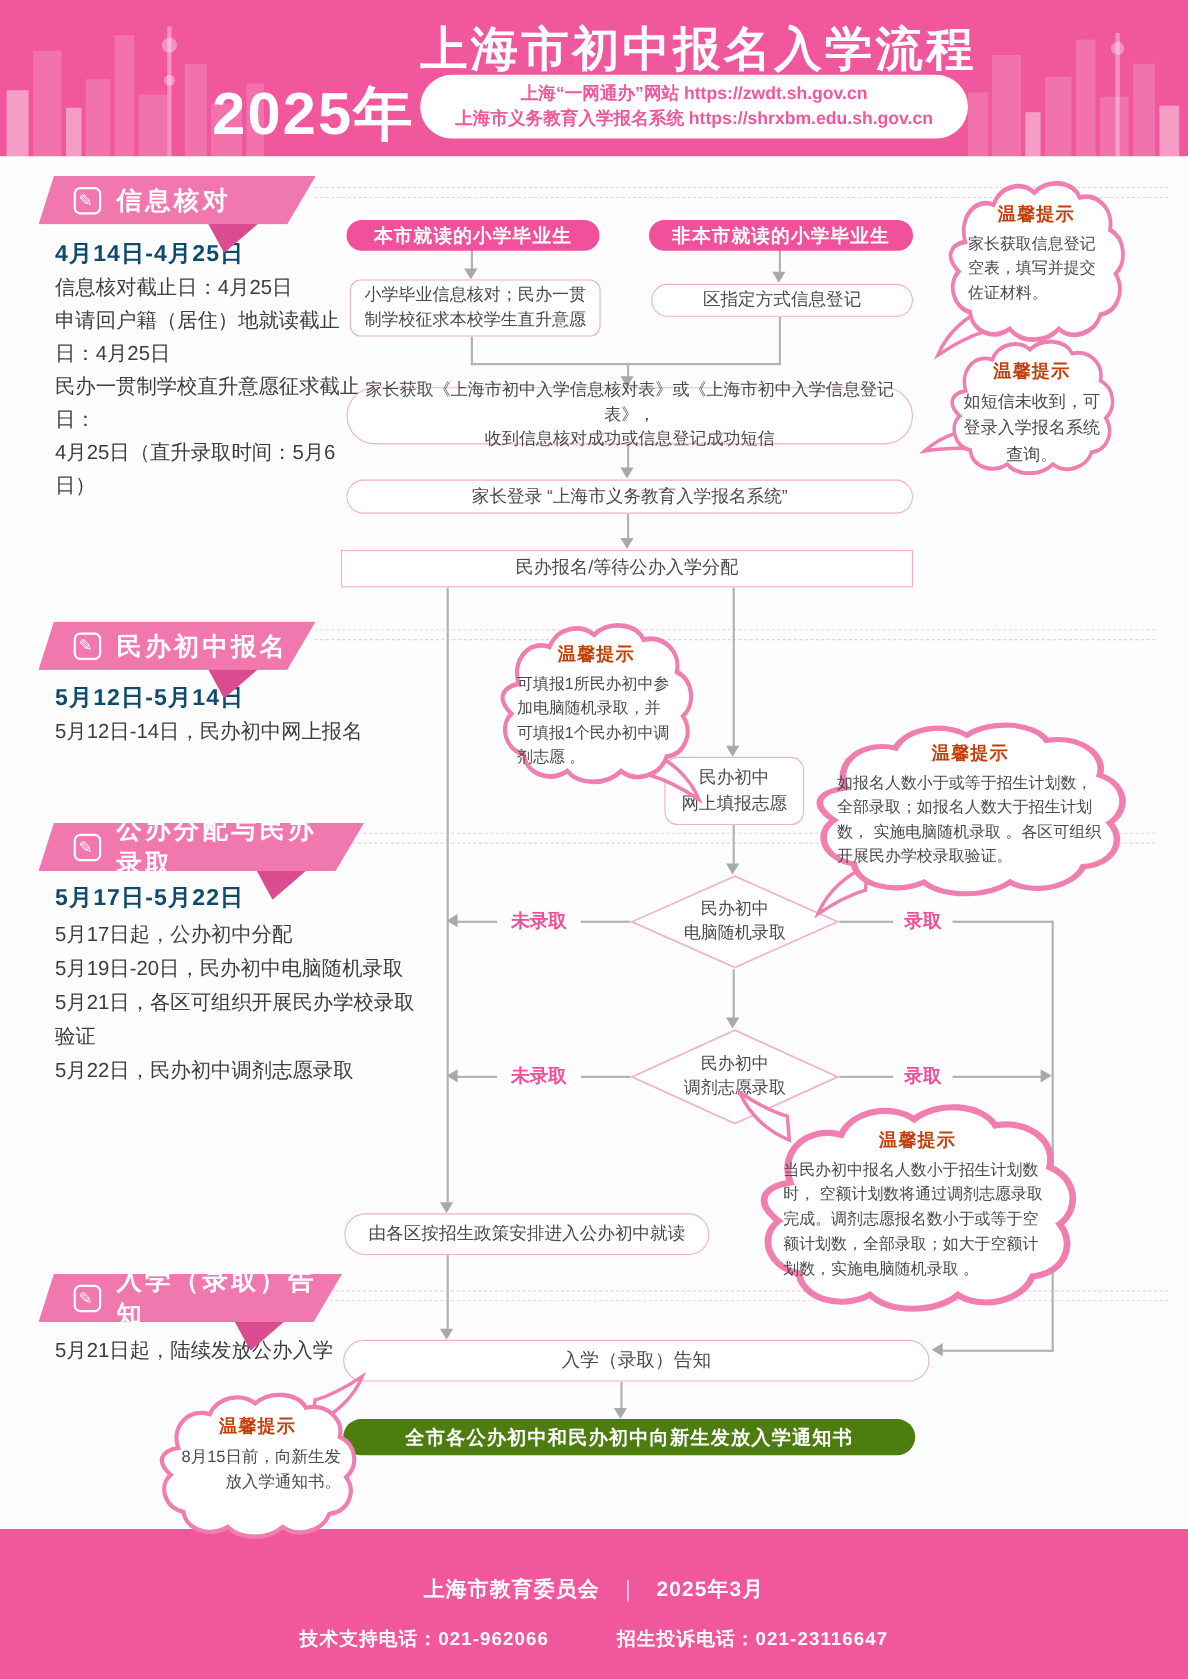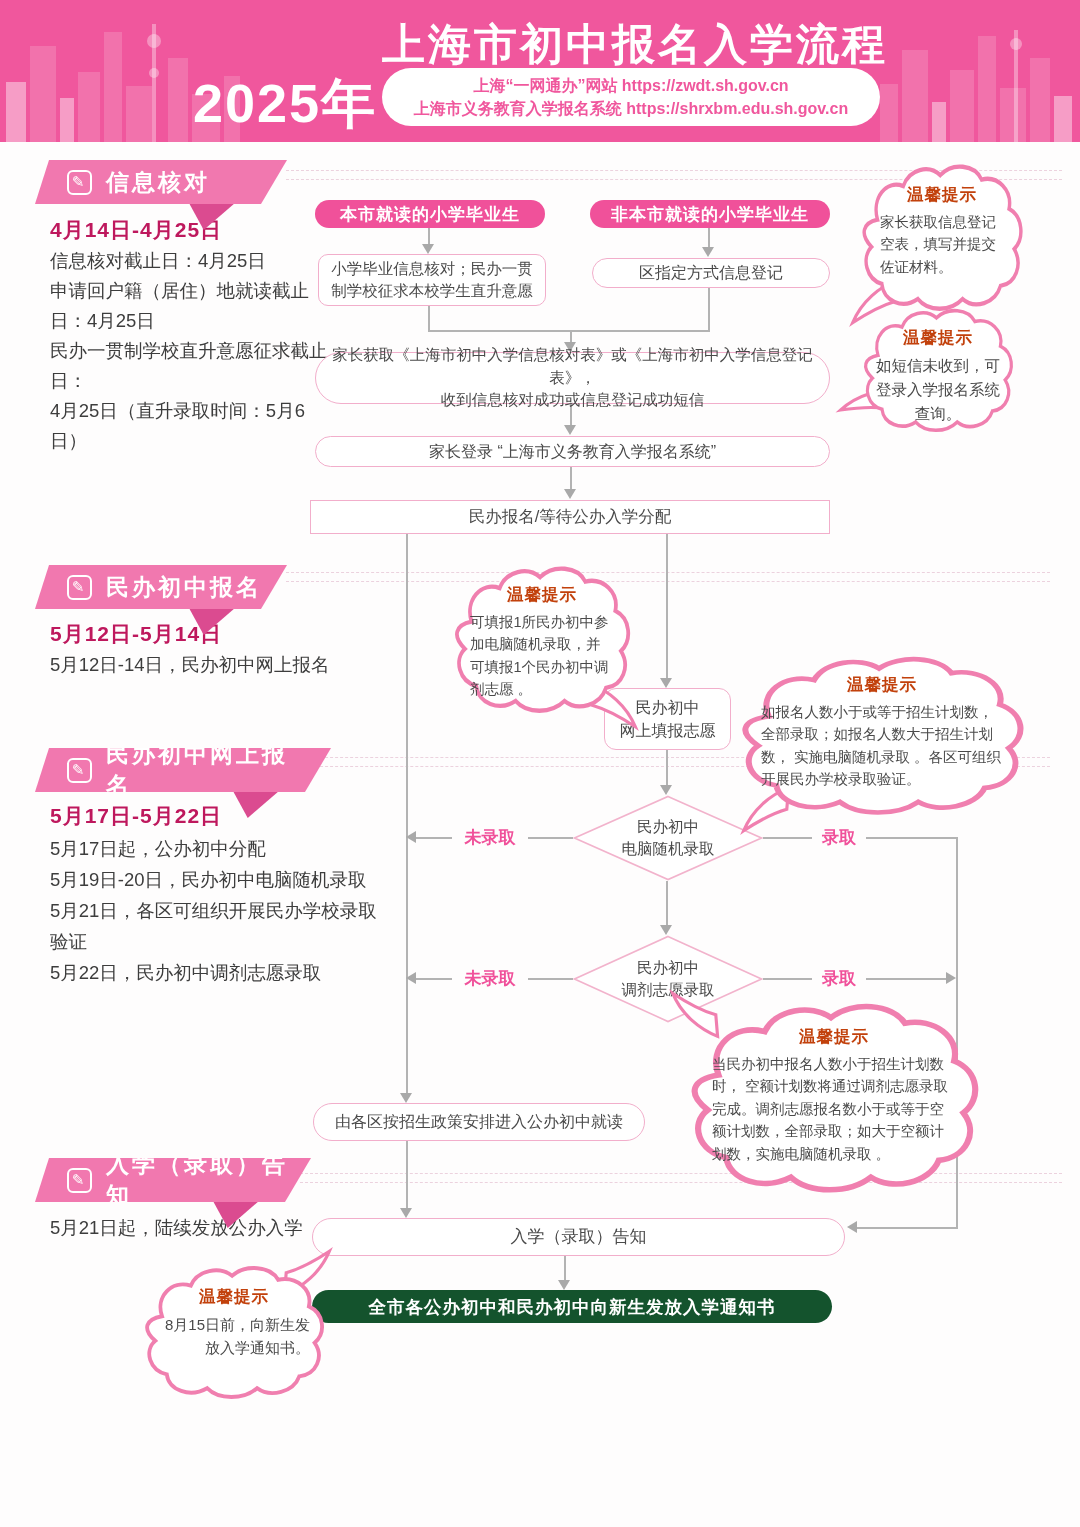--- a/index.html
+++ b/index.html
@@ -26,32 +26,32 @@
   .f-line2{position:absolute;left:0;width:100%;top:88px;text-align:center;color:#fff;font-size:17px;font-weight:bold;letter-spacing:1px;}
   .f-line2 span{margin:0 28px;}
 
   
   .ribbon{position:absolute;height:44px;background:#F178AF;color:#fff;display:flex;align-items:center;gap:14px;
           padding:0 18px 0 32px;clip-path:polygon(14px 0,100% 0,calc(100% - 26px) 100%,0 100%);
           font-weight:bold;font-size:23px;letter-spacing:3px;z-index:2;}
   .fold{position:absolute;width:46px;height:27px;background:#DB4B90;clip-path:polygon(0 0,100% 0,32% 100%);z-index:1;}
   .ric{width:25px;height:25px;border:2.5px solid #fff;border-radius:6px;display:flex;align-items:center;justify-content:center;
        font-size:15px;font-weight:normal;flex:0 0 auto;}
-  .s-date{position:absolute;color:#be185d;font-size:21px;font-weight:bold;letter-spacing:1px;}
+  .s-date{position:absolute;color:#0c4a6e;font-size:21px;font-weight:bold;letter-spacing:1px;}
   .s-notes{position:absolute;color:#3d3d3d;font-size:18.5px;line-height:30px;}
 
   
   .dash{position:absolute;border-top:1.5px dashed #ecd2de;z-index:0;}
 
   
   .pill{position:absolute;background:#F0519A;color:#fff;font-weight:bold;font-size:17px;border-radius:14px;
         display:flex;align-items:center;justify-content:center;z-index:2;letter-spacing:1px;}
   .fbox{position:absolute;background:#fff;border:1.5px solid #F2AECB;color:#4a4a4a;font-size:16px;
         display:flex;flex-direction:column;align-items:center;justify-content:center;z-index:2;line-height:1.45;text-align:center;}
-  .final{position:absolute;background:#14532d;color:#fff;font-weight:bold;font-size:17.5px;border-radius:17px;
+  .final{position:absolute;background:#4d7c0f;color:#fff;font-weight:bold;font-size:17.5px;border-radius:17px;
          display:flex;align-items:center;justify-content:center;z-index:2;letter-spacing:1px;}
   .vl{position:absolute;width:2px;background:#B3B3B3;z-index:1;}
   .hl{position:absolute;height:2px;background:#B3B3B3;z-index:1;}
   .ah{position:absolute;width:0;height:0;z-index:1;}
   .ah.d{border-left:6px solid transparent;border-right:6px solid transparent;border-top:10px solid #A9A9A9;}
   .ah.l{border-top:6px solid transparent;border-bottom:6px solid transparent;border-right:10px solid #A9A9A9;}
   .ah.r{border-top:6px solid transparent;border-bottom:6px solid transparent;border-left:10px solid #A9A9A9;}
   .branch{position:absolute;color:#F0509A;font-weight:bold;font-size:17px;background:#fefdfd;text-align:center;z-index:2;padding:0 4px;}
   .diamond{position:absolute;z-index:2;}
   .diamond svg{position:absolute;inset:0;}
@@ -149,21 +149,21 @@
     <span>民办初中报名</span>
   </div>
   <div class="fold" style="left:189px;top:608px"></div>
   <div class="s-date" style="left:50px;top:620px">5月12日-5月14日</div>
   <div class="s-notes" style="left:50px;top:650px;width:300px">
     <div>5月12日-14日，民办初中网上报名</div>
   </div>
 
   <div class="ribbon" style="left:35px;top:748px;width:296px">
     <span class="ric">✎</span>
-    <span>民办初中网上报名</span>
+    <span>公办分配与民办录取</span>
   </div>
   <div class="fold" style="left:233px;top:791px"></div>
   <div class="s-date" style="left:50px;top:802px">5月17日-5月22日</div>
   <div class="s-notes" style="left:50px;top:833px;width:330px;line-height:31px">
     <div>5月17日起，公办初中分配</div>
     <div>5月19日-20日，民办初中电脑随机录取</div>
     <div>5月21日，各区可组织开展民办学校录取验证</div>
     <div>5月22日，民办初中调剂志愿录取</div>
   </div>
 
@@ -346,14 +346,23 @@
       </svg>
     <svg class="cbody" viewBox="0 0 200 140" preserveAspectRatio="none">
         <use href="#cloud-shape"></use>
       </svg>
     <div class="inner" style="padding:24px 20px 6px">
       <div class="ttl">温馨提示</div>
       <div class="txt">8月15日前，向新生发放入学通知书。</div>
     </div>
   </div>
 
+  <div id="footer" class="band">
+    <div class="f-line1">
+      <span>上海市教育委员会</span><span class="f-sep">｜</span><span>2025年3月</span>
+    </div>
+    <div class="f-line2">
+      <span>技术支持电话：021-962066</span>
+      <span>招生投诉电话：021-23116647</span>
+    </div>
+  </div>
 
 </div>
 
 </body></html>

